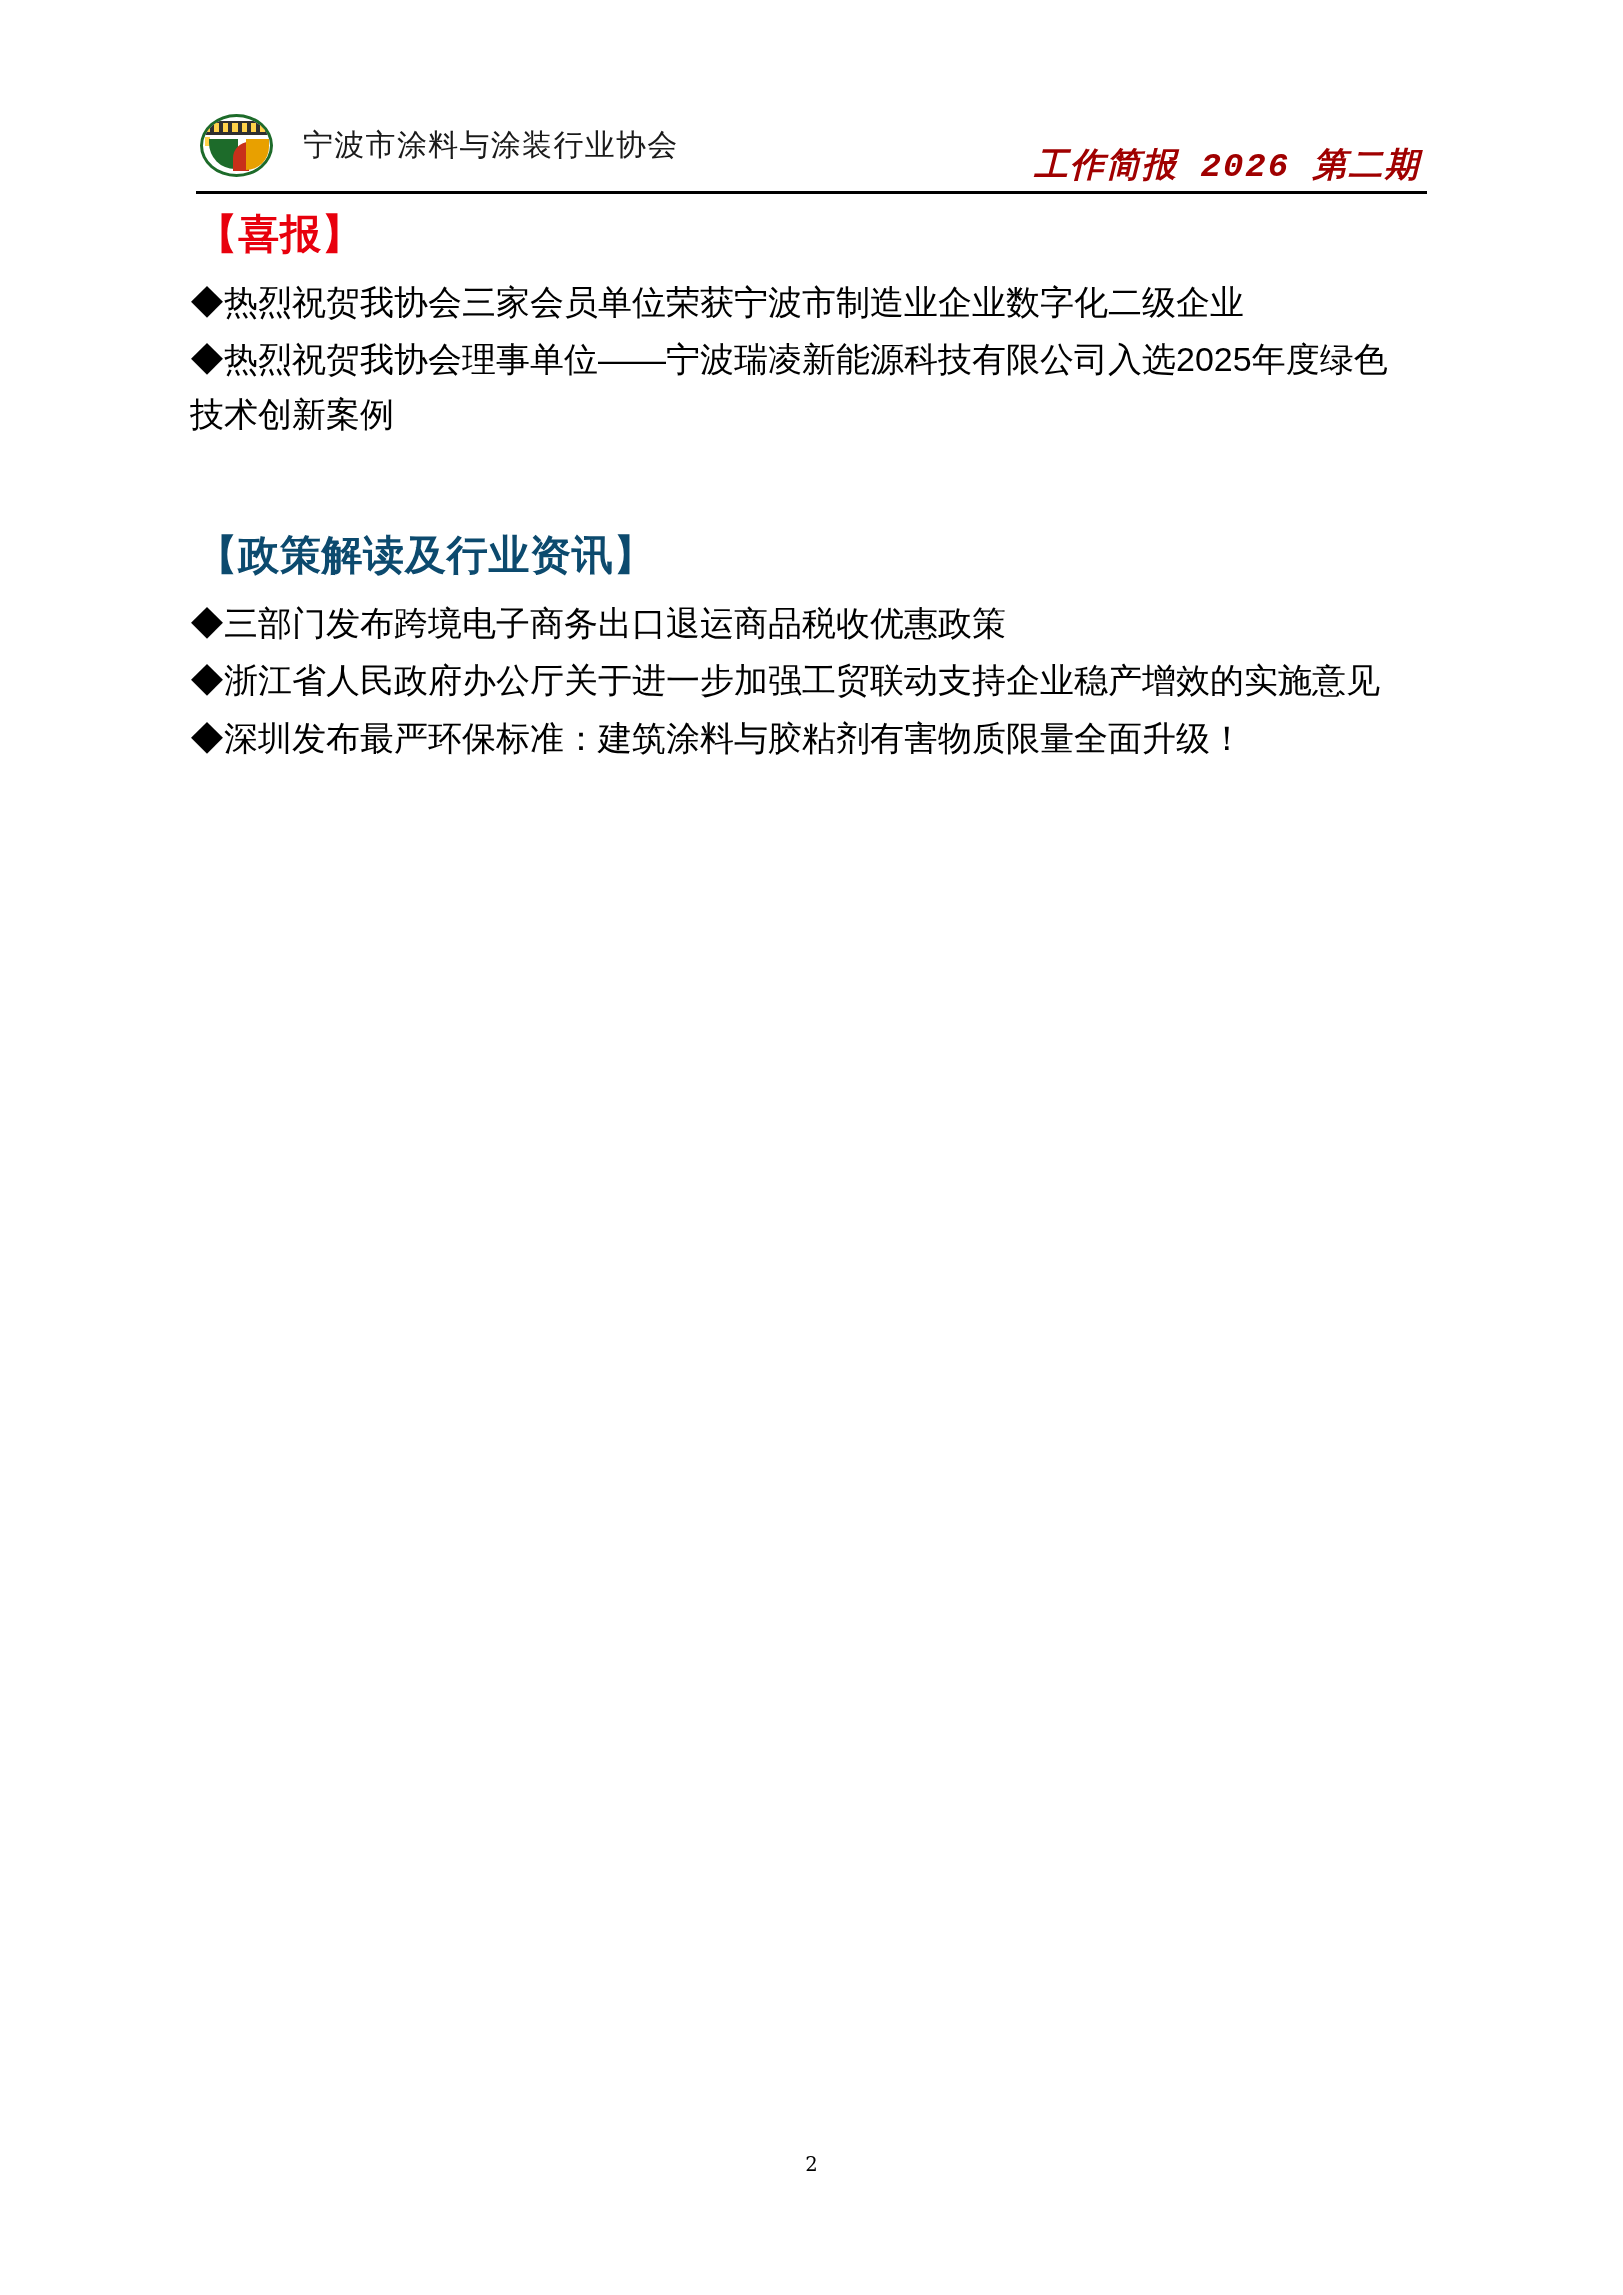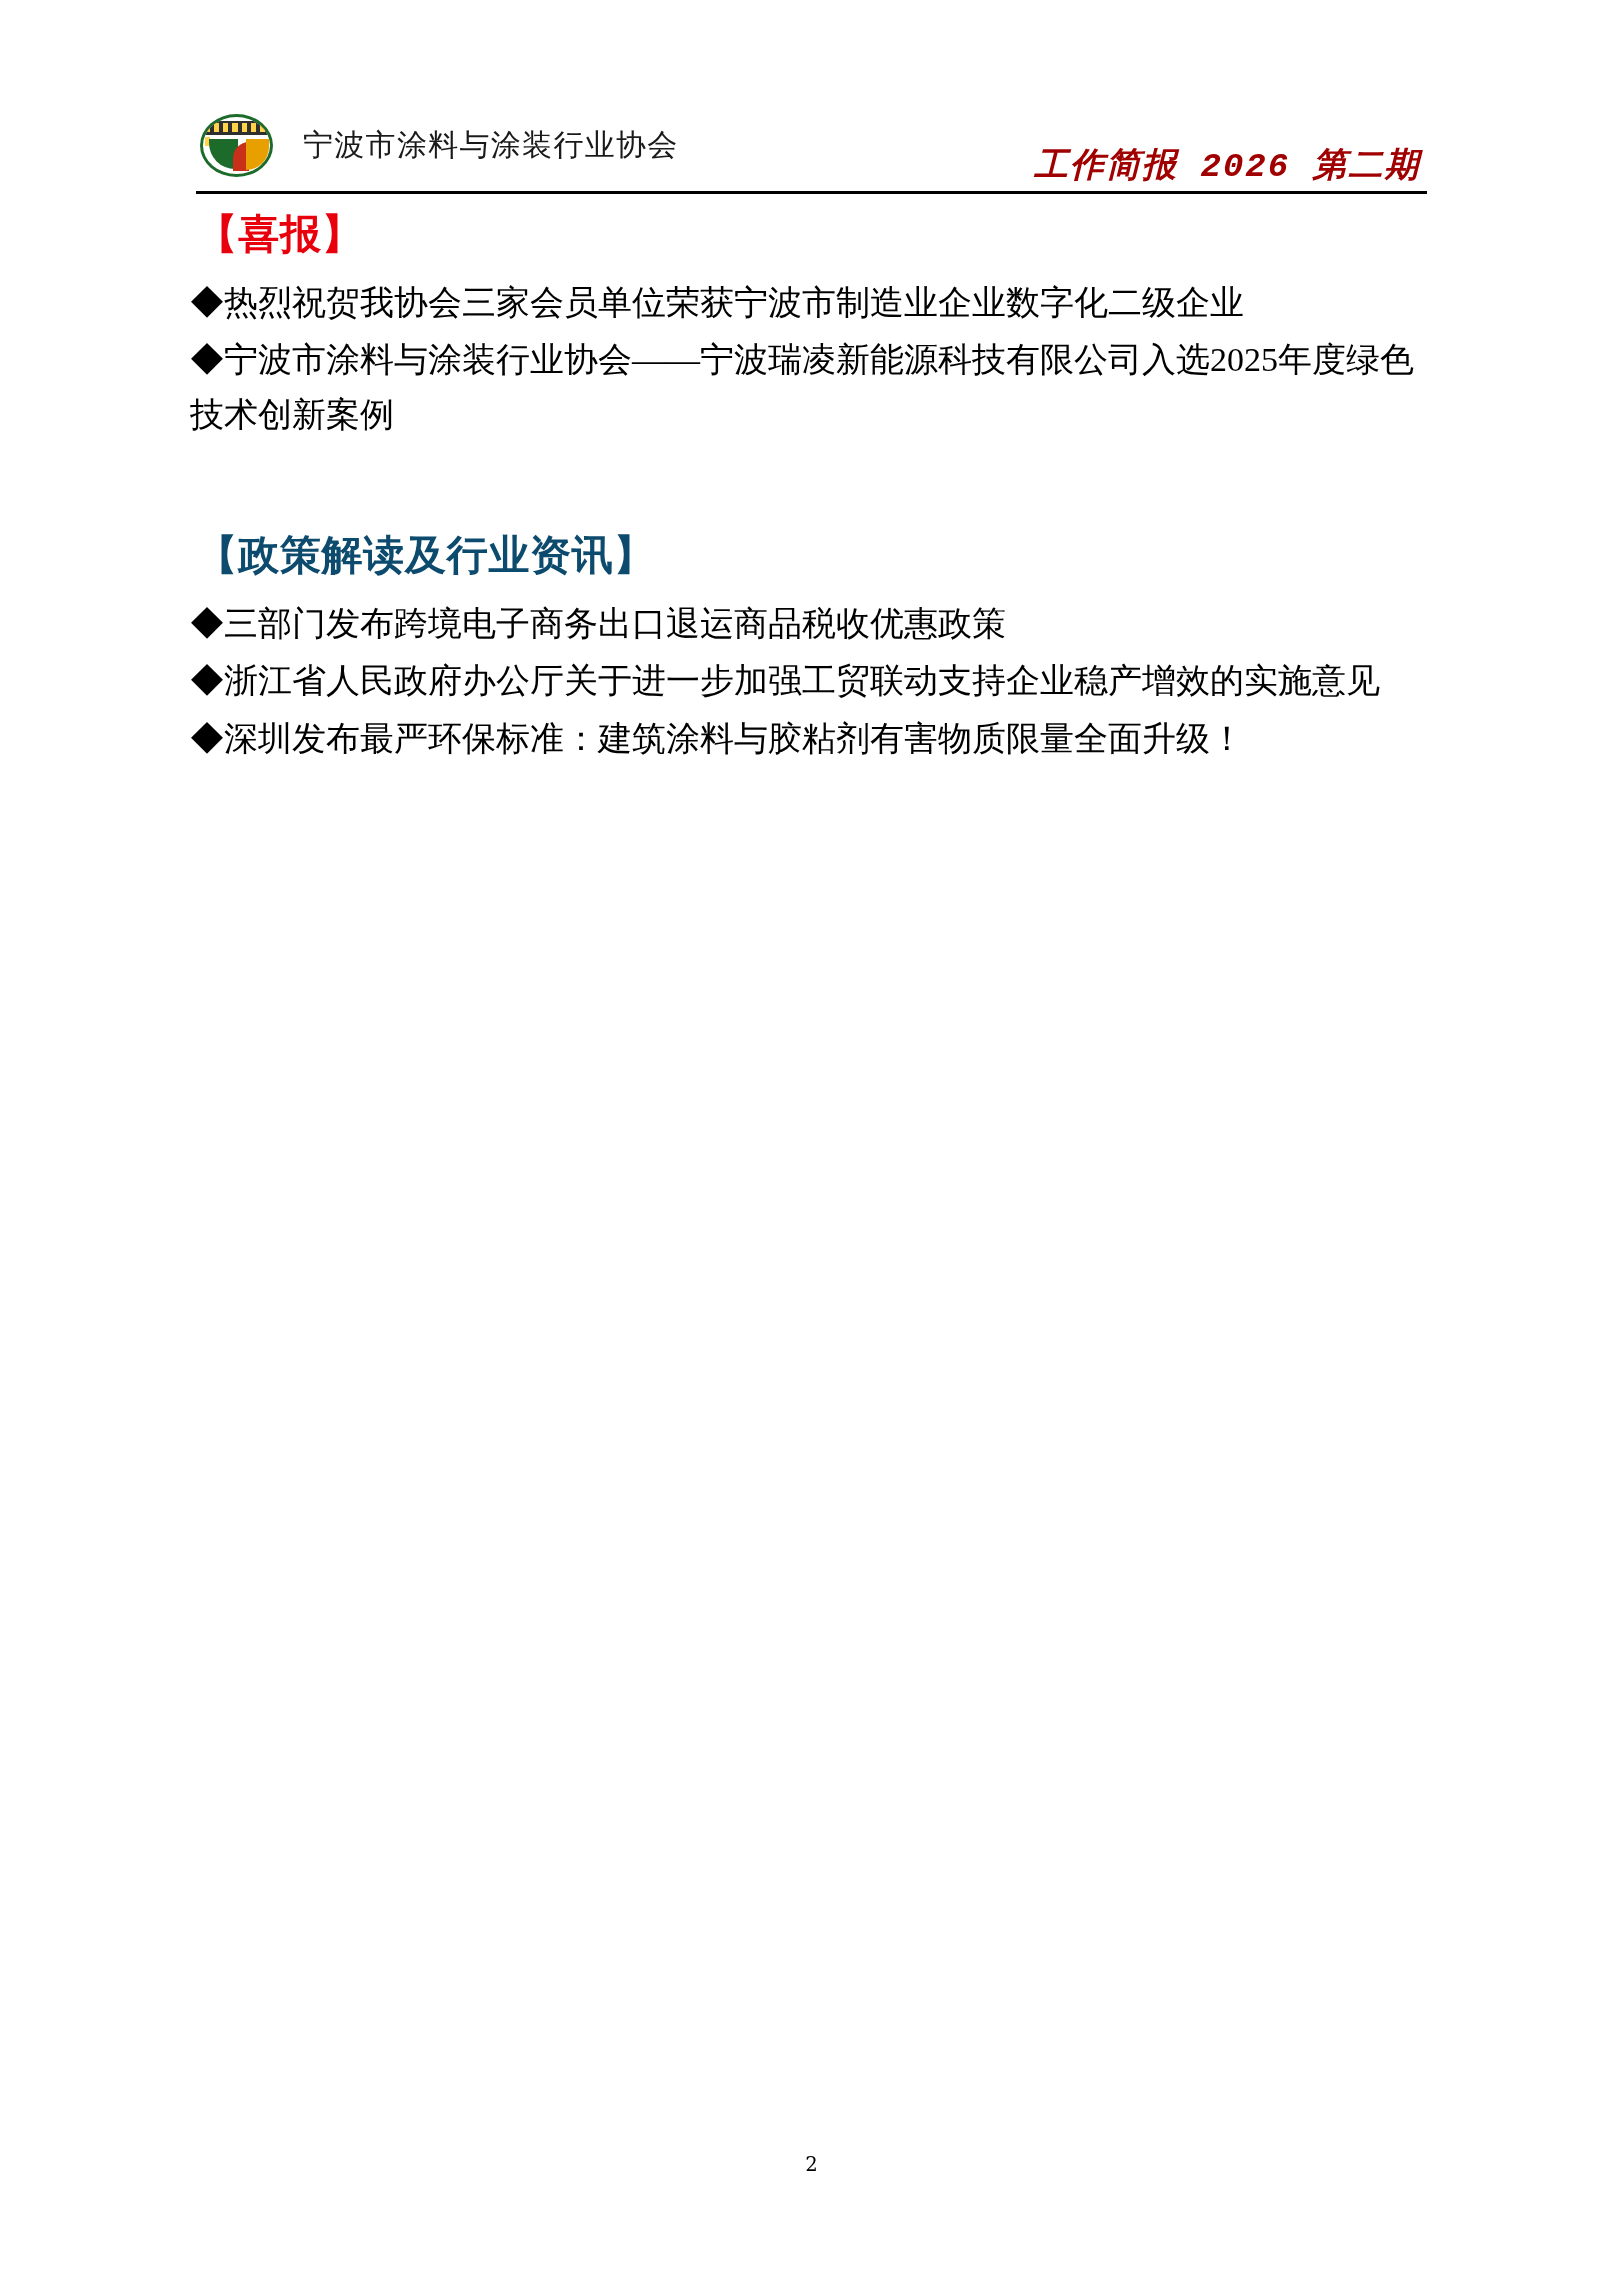--- a/index.html
+++ b/index.html
@@ -97,21 +97,21 @@
   .section-title.black {
     color: #0c4a6e;
   }
 
   .item {
     font-size: 34px;
     line-height: 1.62;
     letter-spacing: 0px;
     margin: 0 0 2.6px 0;
     color: #000000;
-    font-family: Liberation Serif, serif;
+    font-family: Liberation Sans, sans-serif;
   }
 
   .spacer-lg { height: 85px; }
 
   
   .footer {
     position: absolute;
     left: 0;
     top: 2153px;
     width: 1623px;
@@ -189,21 +189,21 @@
       <div class="header-right">工作简报 2026 第二期</div>
     </div>
     <div class="header-rule"></div>
   </div>
 
   <div class="content">
 
     <div>
       <div class="section-title red">【喜报】</div>
       <p class="item">◆热烈祝贺我协会三家会员单位荣获宁波市制造业企业数字化二级企业</p>
-      <p class="item">◆宁波市涂料与涂装行业协会——宁波瑞凌新能源科技有限公司入选2025年度绿色技术创新案例</p>
+      <p class="item">◆热烈祝贺我协会理事单位——宁波瑞凌新能源科技有限公司入选2025年度绿色技术创新案例</p>
     </div>
 
     <div class="spacer-lg"></div>
 
     <div>
       <div class="section-title black">【政策解读及行业资讯】</div>
       <p class="item">◆三部门发布跨境电子商务出口退运商品税收优惠政策</p>
       <p class="item">◆浙江省人民政府办公厅关于进一步加强工贸联动支持企业稳产增效的实施意见</p>
       <p class="item">◆深圳发布最严环保标准：建筑涂料与胶粘剂有害物质限量全面升级！</p>
     </div>

